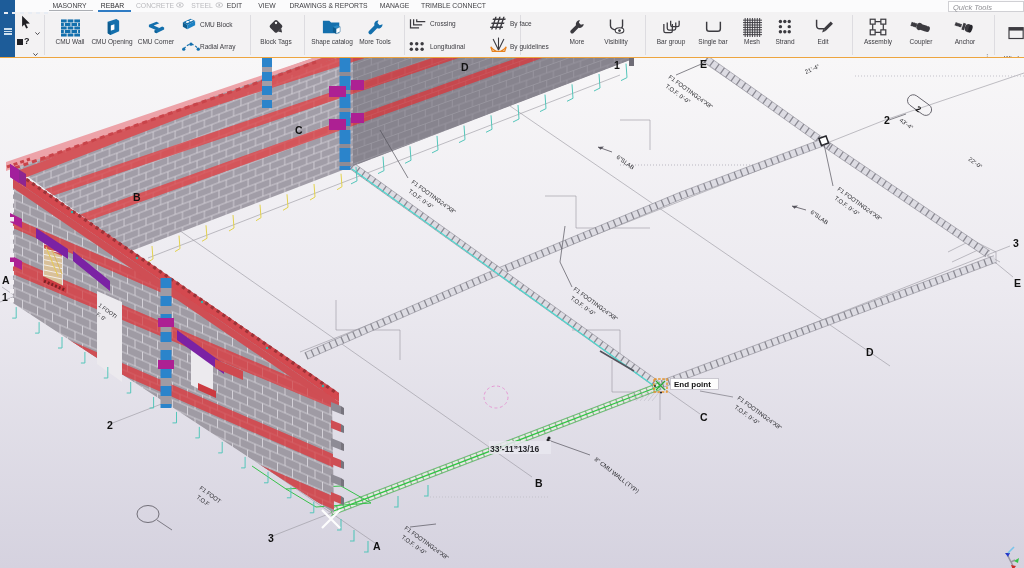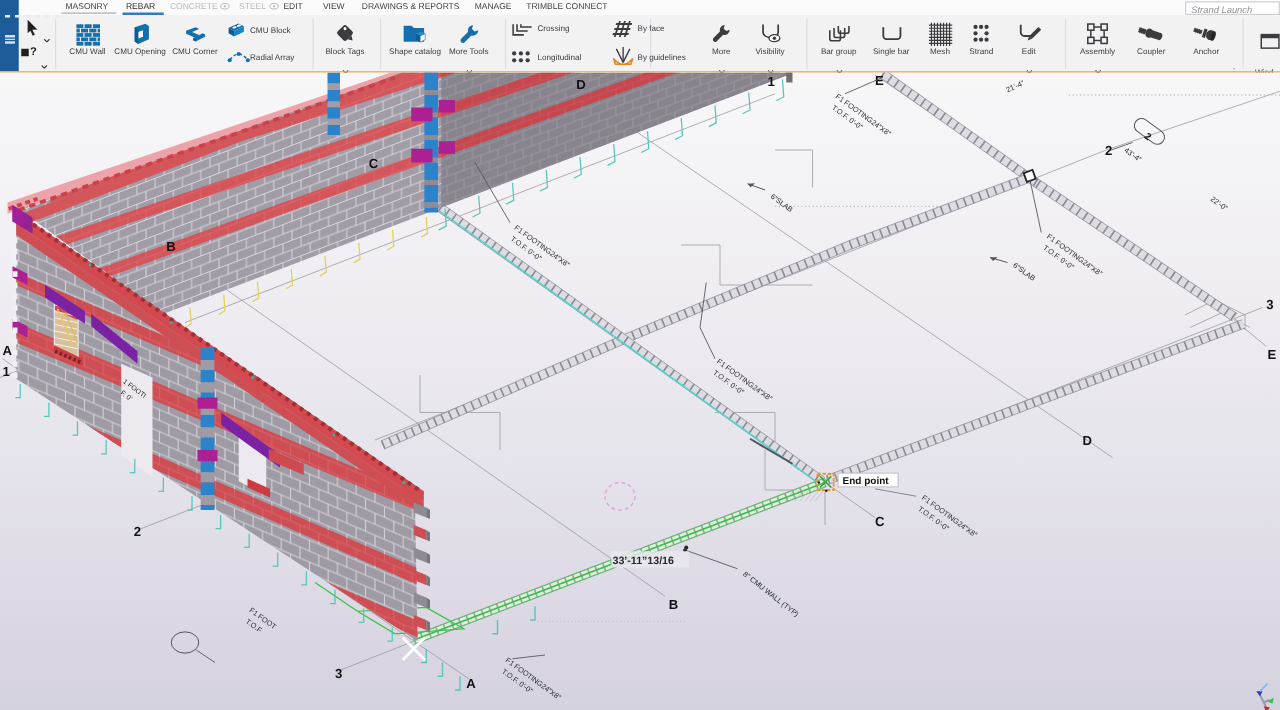--- a/index.html
+++ b/index.html
@@ -34,21 +34,21 @@
             <ellipse cx="4" cy="3" rx="3.4" ry="2.2" fill="none" stroke="#b9b9bd" stroke-width="0.8"></ellipse>
             <circle cx="4" cy="3" r="0.9" fill="#b9b9bd"></circle>
           </svg></div>
 <div class="tab" style="left:234.5px;color:#3e3e42">EDIT</div>
 <div class="tab" style="left:267px;color:#3e3e42">VIEW</div>
 <div class="tab" style="left:328.5px;color:#3e3e42">DRAWINGS &amp; REPORTS</div>
 <div class="tab" style="left:394.5px;color:#3e3e42">MANAGE</div>
 <div class="tab" style="left:453.5px;color:#3e3e42">TRIMBLE CONNECT</div>
 <div style="position:absolute;left:49px;top:10px;width:44px;height:1.2px;background:#abaeb3"></div>
 <div style="position:absolute;left:98px;top:10px;width:33px;height:2px;background:#2f7cc4"></div>
-<div id="qlaunch">Strand Launch</div>
+<div id="qlaunch">Quick Tools</div>
 <div style="position:absolute;left:999px;top:9px;color:#8a8a8a;font-size:9px">–</div>
 <div style="position:absolute;left:1018px;top:13px;width:6px;height:6px;border:1px solid #9a9a9e"></div>
 </div>
 <div id="ribbonbody">
 <div id="bluestrip">
           <div class="hline" style="top:28px"></div>
           <div class="hline" style="top:30.5px"></div>
           <div class="hline" style="top:33px"></div>
         </div>
 <div style="position:absolute;left:4px;top:0;width:4px;height:1.5px;background:#e8edf4;z-index:5"></div>

